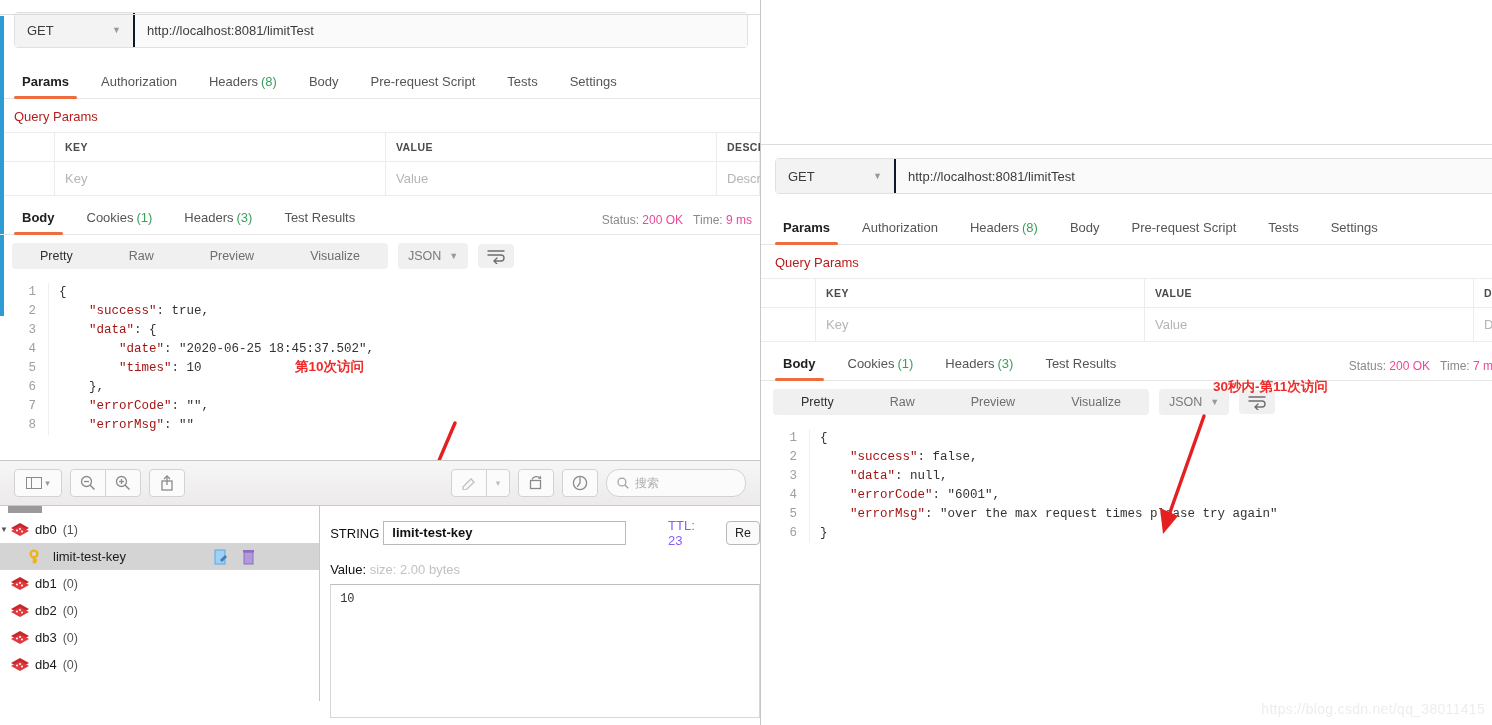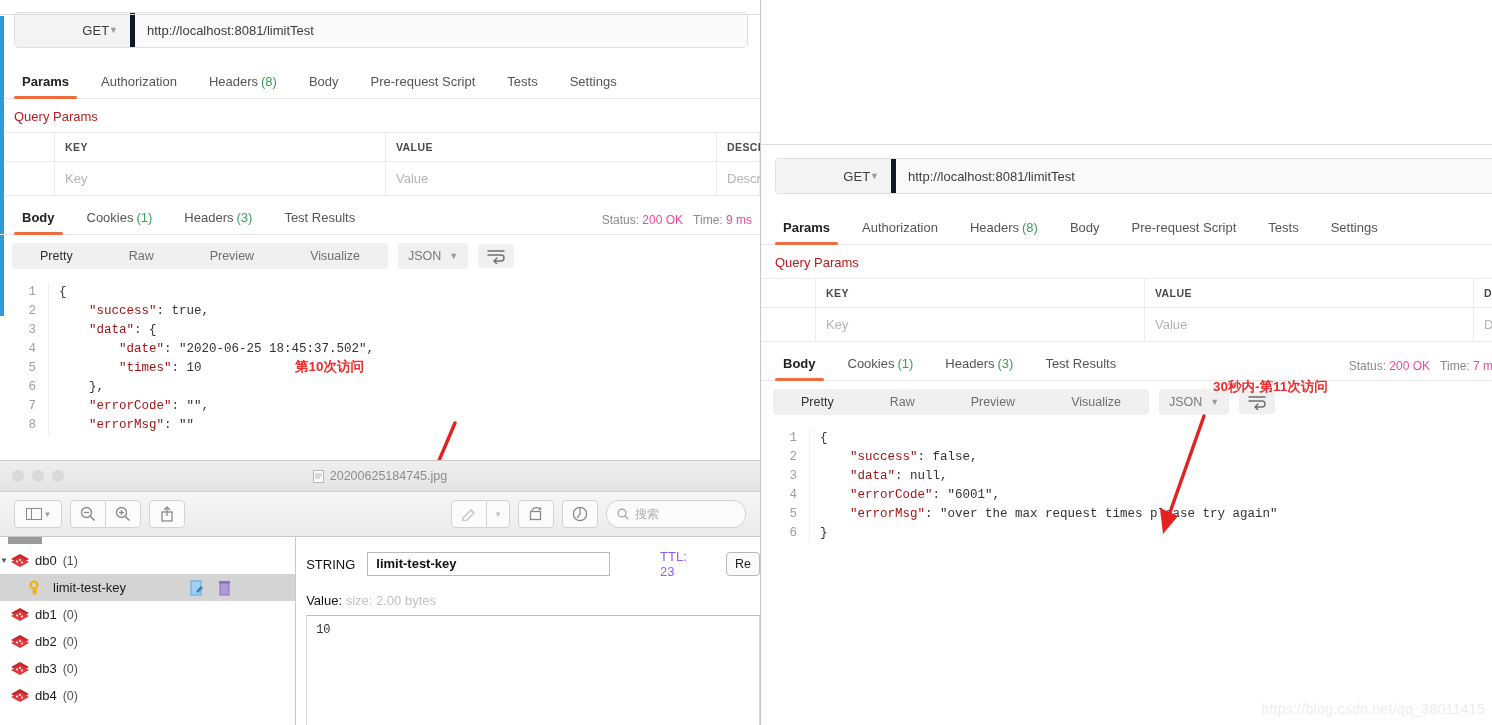--- a/index.html
+++ b/index.html
@@ -5,22 +5,22 @@
   html,body{margin:0;padding:0;background:#fff;}
   body{
     width:1492px;height:725px;position:relative;overflow:hidden;
     font-family:"Liberation Sans","DejaVu Sans",sans-serif;
     font-size:13px;color:#333;
   }
   .win{position:absolute;background:#fff;overflow:hidden;}
 
   
   .pm-urlbar{display:flex;align-items:stretch;height:36px;border:1px solid #e0e0e0;border-radius:4px;background:#fafafa;box-sizing:border-box;}
-  .pm-method{width:120px;display:flex;align-items:center;justify-content:flex-end;padding:0 12px;
-    border-right:5px solid #0f172a;background:#f3f3f3;font-size:13px;color:#3c3c3c;box-sizing:border-box;}
+  .pm-method{width:120px;display:flex;align-items:center;justify-content:space-between;padding:0 12px;
+    border-right:2px solid #0f172a;background:#f3f3f3;font-size:13px;color:#3c3c3c;box-sizing:border-box;}
   .pm-caret{font-size:9px;color:#999;}
   .pm-url{flex:1;display:flex;align-items:center;padding:0 12px;font-size:13px;color:#3c3c3c;background:#fafafa;}
   .pm-tabs{display:flex;align-items:flex-end;height:34px;border-bottom:1px solid #e6e6e6;padding-left:6px;gap:0;}
   .pm-tab{position:relative;padding:0 16px;height:33px;line-height:33px;font-size:13px;color:#555;white-space:nowrap;}
   .pm-tab.active{color:#212121;font-weight:600;}
   .pm-tab.active:after{content:"";position:absolute;left:8px;right:8px;bottom:-1px;height:3px;background:#ef6c3e;border-radius:2px;}
   .pm-tab .cnt{color:#3a9e5a;font-weight:400;margin-left:3px;}
   .pm-section-label{font-size:13px;color:#b91c1c;padding:10px 0 8px 14px;}
   .pm-table{width:100%;border-collapse:collapse;table-layout:fixed;}
   .pm-table th{font-size:10.5px;font-weight:700;letter-spacing:.4px;color:#4a4a4a;text-align:left;
@@ -59,21 +59,21 @@
   .tgrp .tbtn:last-child{border-radius:0 4px 4px 0;margin-right:0;}
   .srchbox{height:26px;width:118px;border:1px solid #d2d2d2;border-radius:13px;background:#fbfbfb;
     display:flex;align-items:center;padding:0 10px;gap:6px;color:#b0b0b0;font-size:12px;}
   .rd-body{display:flex;height:195px;}
   .rd-side{width:355px;border-right:1px solid #c8c8c8;background:#fff;overflow:hidden;}
   .rd-row{height:27px;display:flex;align-items:center;padding-left:10px;font-size:13px;color:#1a1a1a;position:relative;}
   .rd-row.sel{background:#d4d4d4;padding-left:28px;}
   .rd-row .cnt{color:#555;margin-left:6px;font-size:12.5px;}
   .rd-ico{width:20px;height:16px;margin-right:5px;flex:none;}
   .rd-main{flex:1;padding:12px 0 0 10px;position:relative;}
-  .rd-line1{display:flex;align-items:center;gap:8px;font-size:13px;color:#111;}
+  .rd-line1{display:flex;align-items:center;gap:0;font-size:13px;color:#111;}
   .rd-keyin{border:1px solid #b9b9b9;background:#fff;height:22px;line-height:22px;padding:0 8px;
     width:240px;font-size:13px;font-weight:600;color:#111;margin-left:4px;}
   .rd-ttl{margin-left:42px;font-size:13px;color:#8b5cf6;}
   .rd-rbtn{margin-left:16px;border:1px solid #b9b9b9;border-radius:4px;background:#fafafa;height:22px;
     line-height:22px;padding:0 8px;font-size:12.5px;color:#222;}
   .rd-val{margin-top:14px;font-size:13px;color:#111;}
   .rd-val .dim{color:#c2c2c2;}
   .rd-valbox{margin-top:7px;height:118px;border:1px solid #d7d7d7;border-top-color:#bdbdbd;background:#fff;
     font-family:"Liberation Mono","DejaVu Sans Mono",monospace;font-size:12px;color:#333;padding:7px 9px;}
   .wm{position:absolute;right:8px;bottom:8px;font-size:14px;color:#ededed;letter-spacing:.3px;}
@@ -178,32 +178,20 @@
   <div class="ann" style="left:295px;top:358px;">第10次访问</div>
 
   <svg class="arrow" style="left:360px;top:415px;" width="110" height="190">
     <line x1="95" y1="8" x2="25" y2="172" stroke="#e52020" stroke-width="3.4" stroke-linecap="round"></line>
     <polygon points="20,186 15,160 34,168" fill="#e52020"></polygon>
   </svg>
 </div>
 
 <div class="win" style="left:0;top:460px;width:760px;height:265px;border-top:1px solid #c9c9c9;">
 
-  <div class="prev-title">
-    <div class="lights">
-      <i></i>
-      <i></i>
-      <i></i>
-    </div>
-    <svg width="11" height="13" viewBox="0 0 11 13">
-      <rect x="0.5" y="0.5" width="10" height="12" fill="#fff" stroke="#b6b6b6"></rect>
-      <path d="M2 4h7M2 6h7M2 8h5" stroke="#b6b6b6" stroke-width="1"></path>
-    </svg>
-    <span>20200625184745.jpg</span>
-  </div>
 
   <div class="prev-tools">
     <div class="tbtn" style="min-width:46px;">
       <svg width="16" height="12" viewBox="0 0 16 12">
         <rect x="0.5" y="0.5" width="15" height="11" fill="none" stroke="#8a8a8a"></rect>
         <line x1="5.5" y1="0.5" x2="5.5" y2="11.5" stroke="#8a8a8a"></line>
       </svg>
       <span class="pm-caret">▾</span>
     </div>
     <div class="tgrp">

